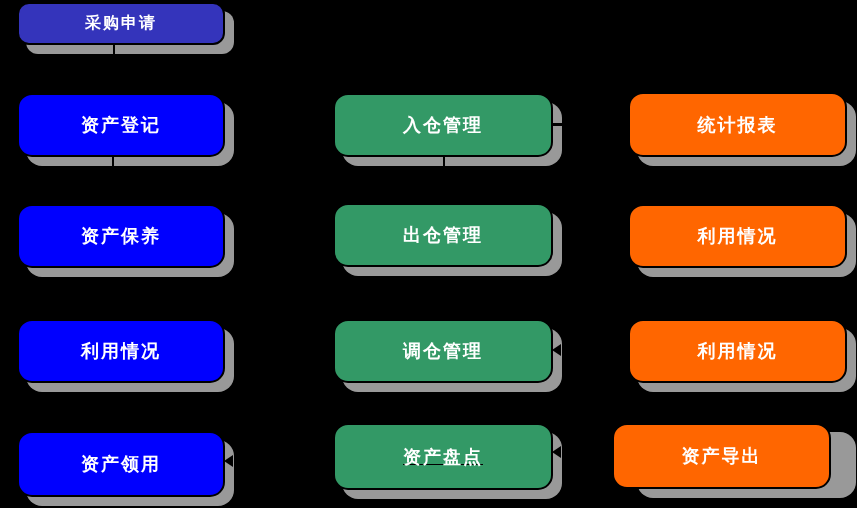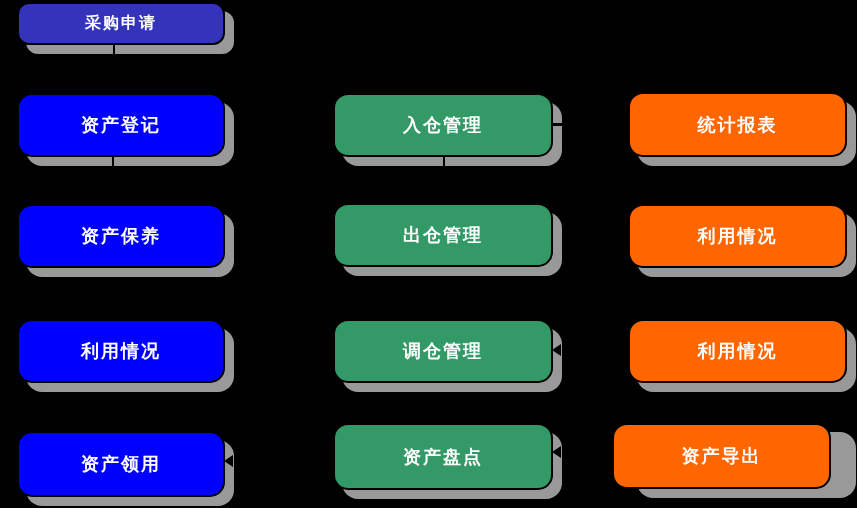--- a/index.html
+++ b/index.html
@@ -114,21 +114,21 @@
 
   <div class="node" style="left: 333px; top: 93px; width: 220px; height: 64px; background: rgb(51, 153, 102);">
     <span>入仓管理</span>
   </div>
   <div class="node" style="left: 333px; top: 203px; width: 220px; height: 64px; background: rgb(51, 153, 102);">
     <span>出仓管理</span>
   </div>
   <div class="node" style="left: 333px; top: 319px; width: 220px; height: 64px; background: rgb(51, 153, 102);">
     <span>调仓管理</span>
   </div>
-  <div class="node" style="left: 333px; top: 423px; width: 220px; height: 67px; background: rgb(51, 153, 102);">
+  <div class="node" style="left: 333px; top: 423px; width: 220px; height: 67px; background: rgb(51, 153, 102); text-decoration: underline;">
     <span>资产盘点</span>
   </div>
 
   <div class="node" style="left: 628px; top: 92px; width: 219px; height: 65px; background: rgb(255, 102, 0);">
     <span>统计报表</span>
   </div>
   <div class="node" style="left: 628px; top: 204px; width: 219px; height: 64px; background: rgb(255, 102, 0);">
     <span>利用情况</span>
   </div>
   <div class="node" style="left: 628px; top: 319px; width: 219px; height: 64px; background: rgb(255, 102, 0);">

